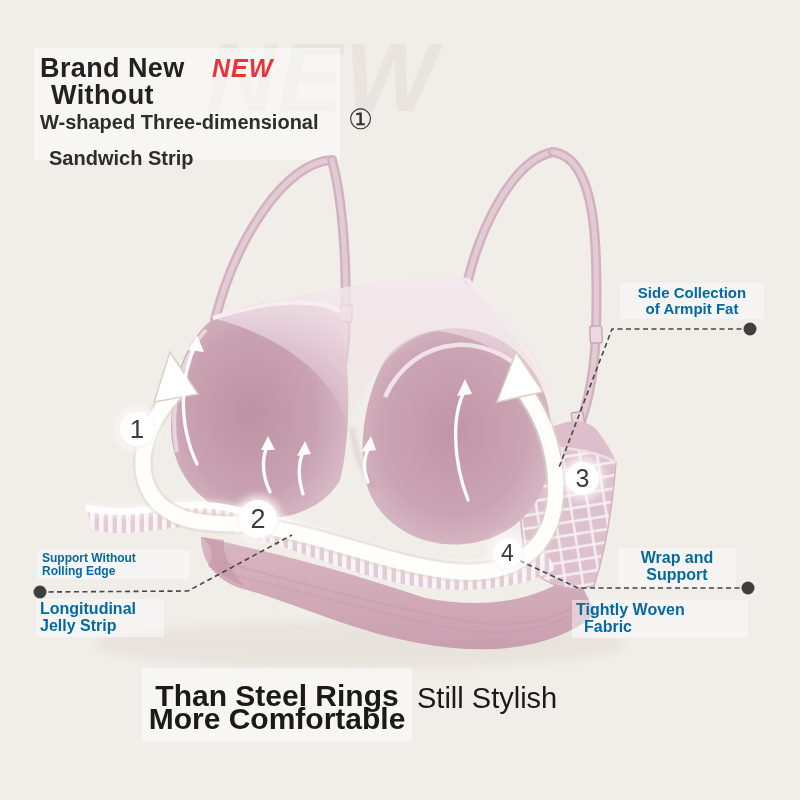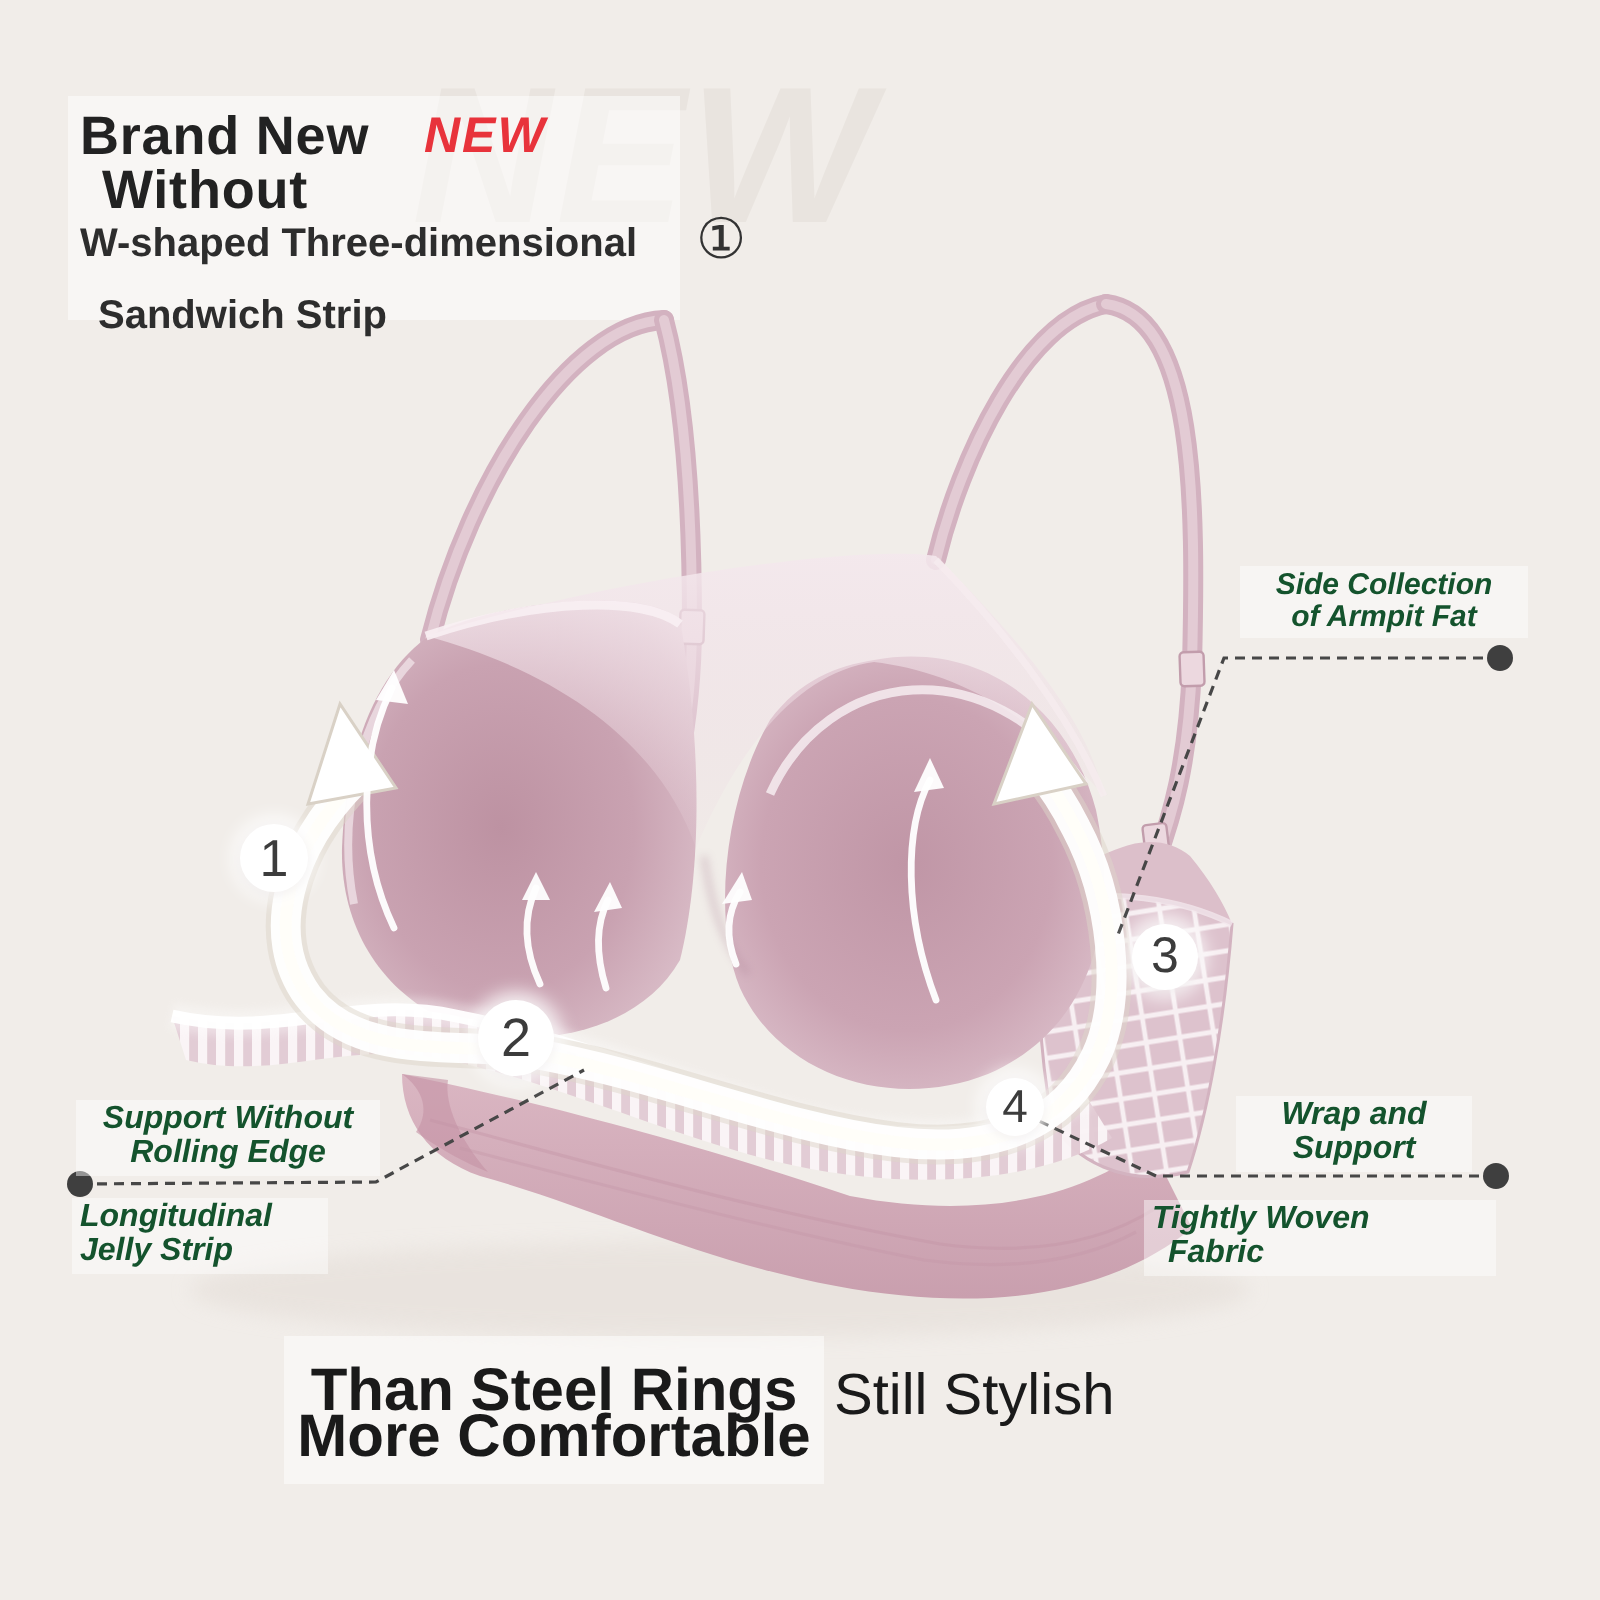--- a/index.html
+++ b/index.html
@@ -23,28 +23,28 @@
     left:212px;top:54px;z-index:4;
     font-size:25px;font-weight:bold;font-style:italic;color:#e8333b;letter-spacing:1px;
   }
   .title{left:40px;top:55px;z-index:4;color:#222;font-weight:bold;font-size:27px;line-height:27px;letter-spacing:.4px;white-space:nowrap;}
   .title .l2{display:block;margin-left:11px;}
   .subtitle{left:40px;top:112px;z-index:4;color:#2d2d2d;font-weight:bold;font-size:20px;line-height:20px;white-space:nowrap;}
   .subtitle .l2{display:block;margin-left:9px;margin-top:16px;}
   .subtitle-marker{left:348px;top:103px;z-index:4;font-size:28px;color:#333;font-weight:400;}
 
   .callout{
-    position:absolute;z-index:4;font-weight:bold;color:#14532d;
-    background:rgba(255,255,255,.45);padding:2px 4px;line-height:1.06;font-style:italic;
+    position:absolute;z-index:4;font-weight:bold;color:#0369a1;
+    background:rgba(255,255,255,.45);padding:2px 4px;line-height:1.06;
   }
   .callout span{display:block;}
   .co-armpit{left:620px;top:283px;width:136px;text-align:center;font-size:15px;}
   .co-geometric{left:608px;top:340px;width:140px;font-size:17px;}
   .co-geometric .l2{margin-left:4px;}
-  .co-support{left:38px;top:550px;width:144px;text-align:center;font-size:16px;}
+  .co-support{left:38px;top:550px;width:144px;text-align:left;font-size:12px;}
   .co-longitudinal{left:36px;top:599px;width:120px;font-size:16px;}
   .co-wrap{left:618px;top:548px;width:110px;text-align:center;font-size:16px;}
   .co-fabric{left:572px;top:600px;width:168px;font-size:16px;}
   .co-fabric .l2{margin-left:8px;}
 
   .footer-headline{
     left:142px;top:668px;width:270px;z-index:4;text-align:center;
     font-size:30px;font-weight:bold;color:#1a1a1a;line-height:23px;
     padding:16px 0 12px 0;background:rgba(255,255,255,.5);
   }

